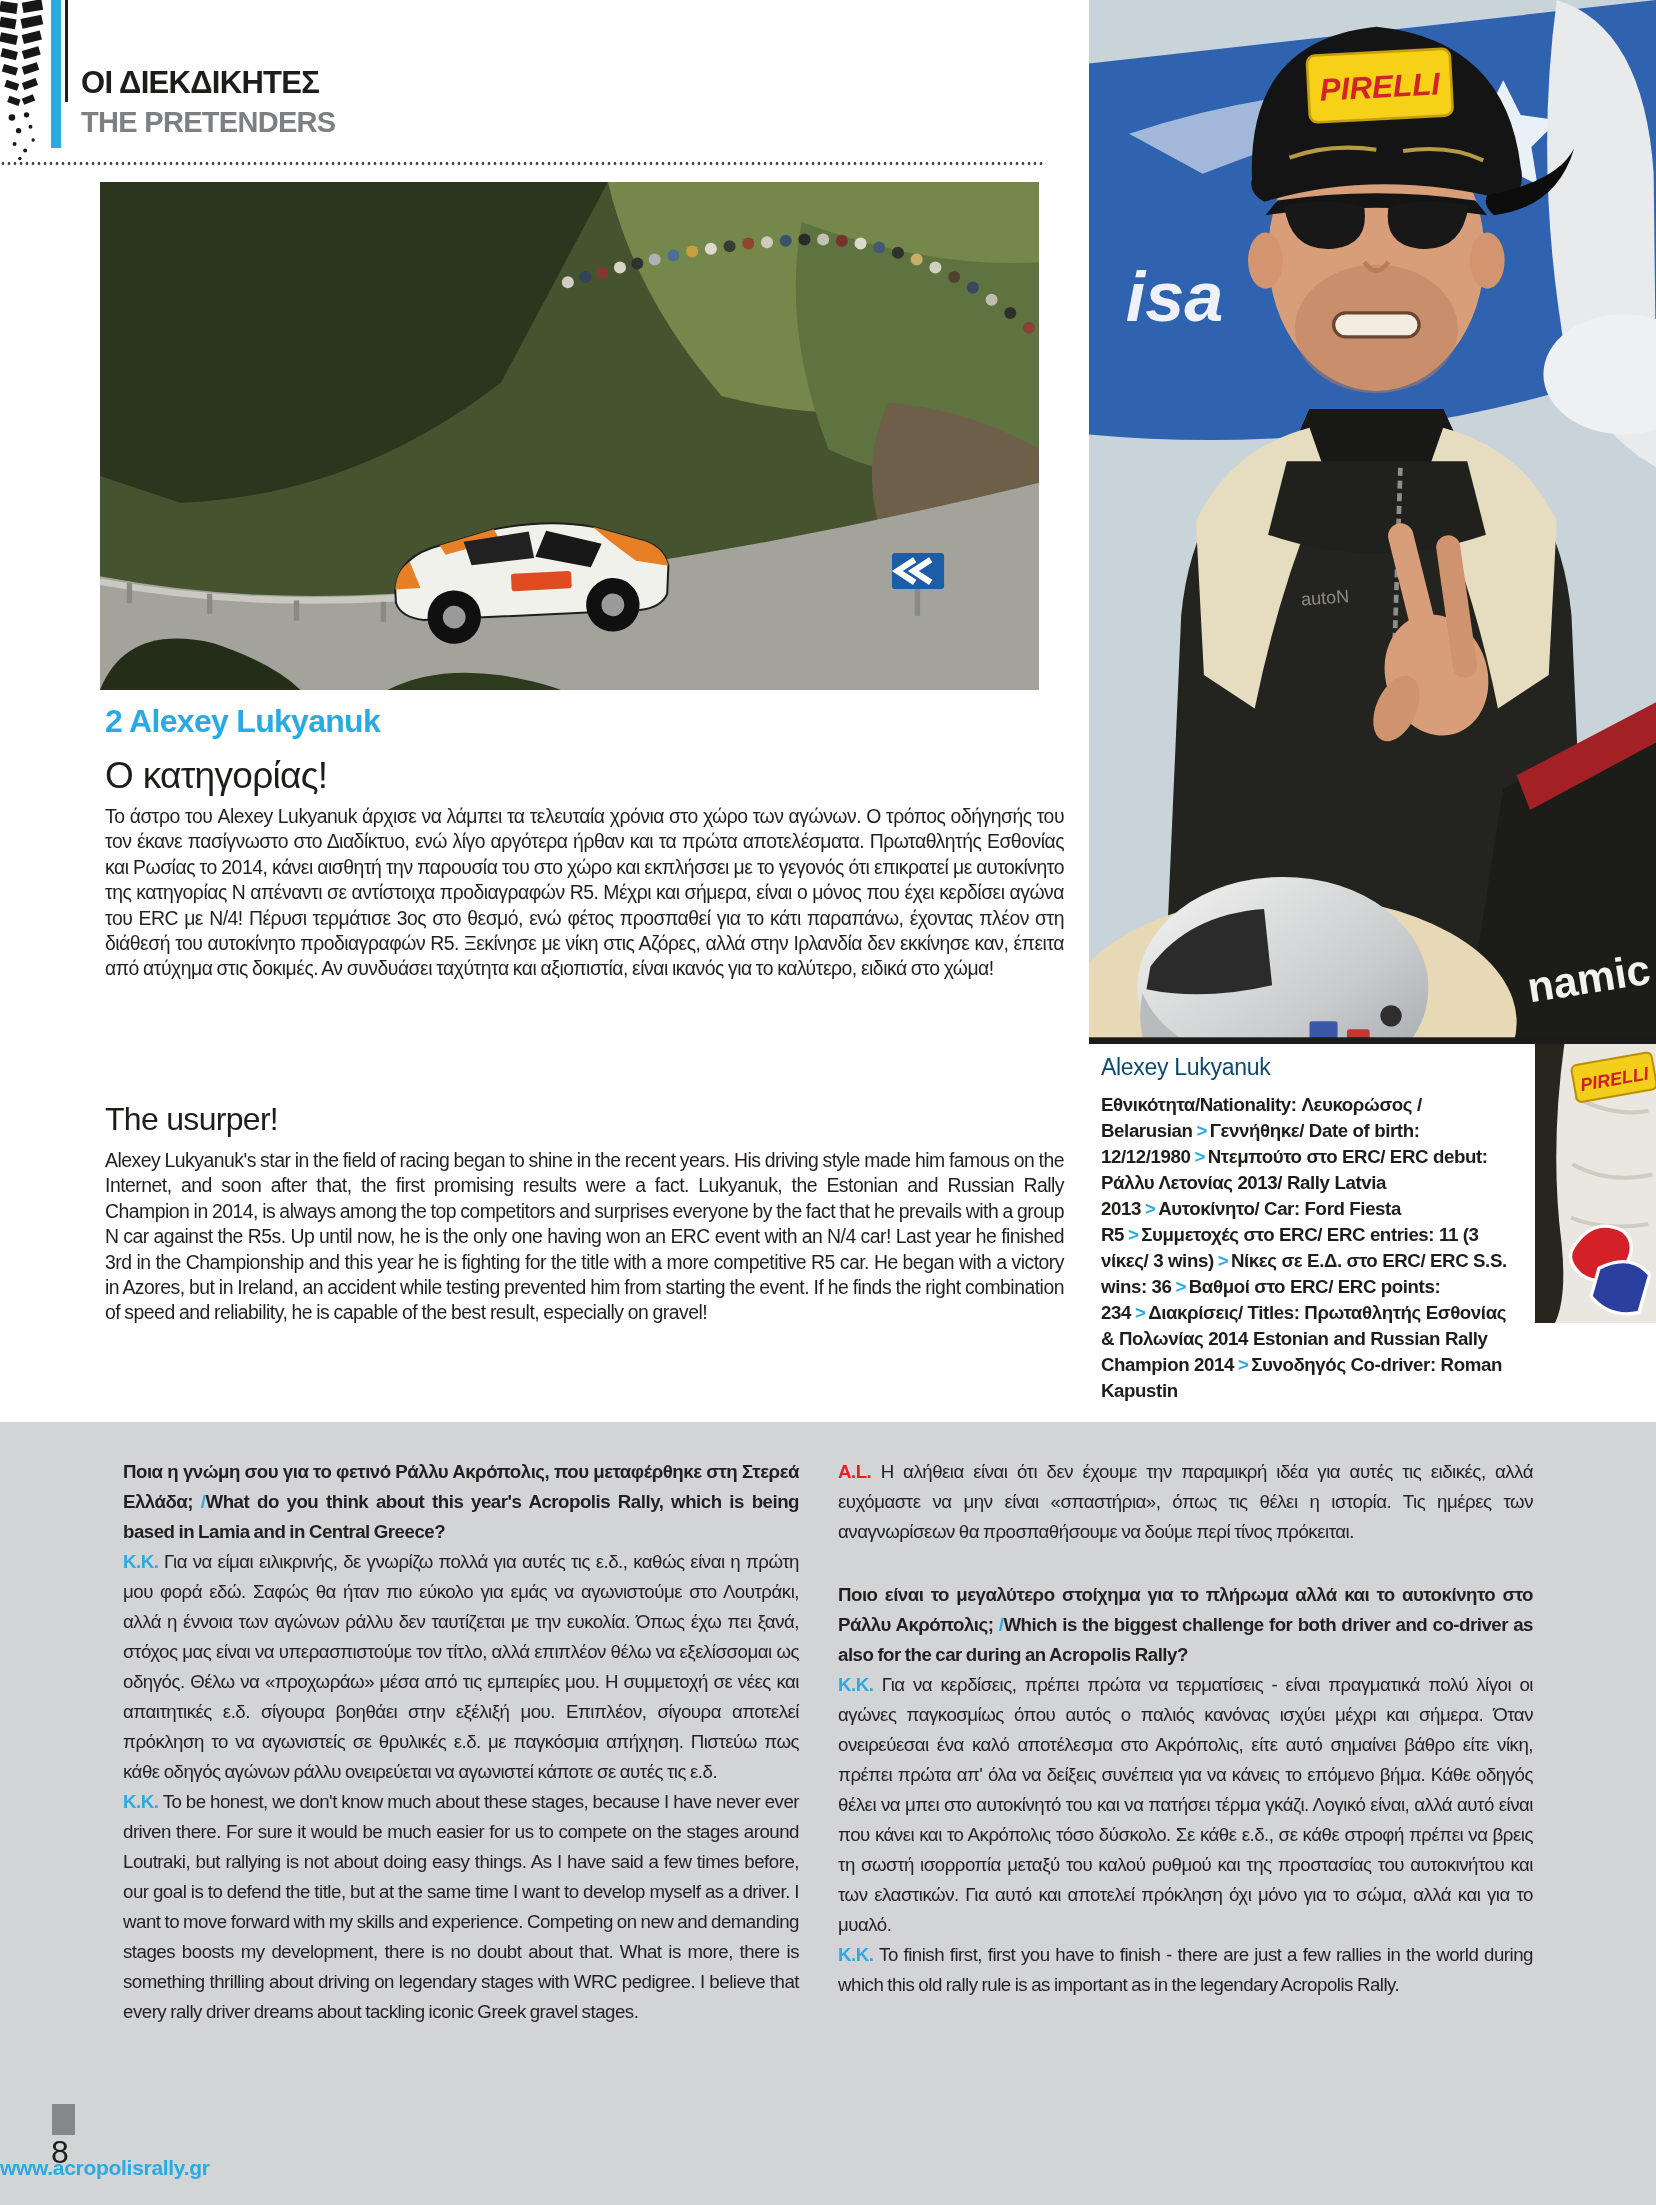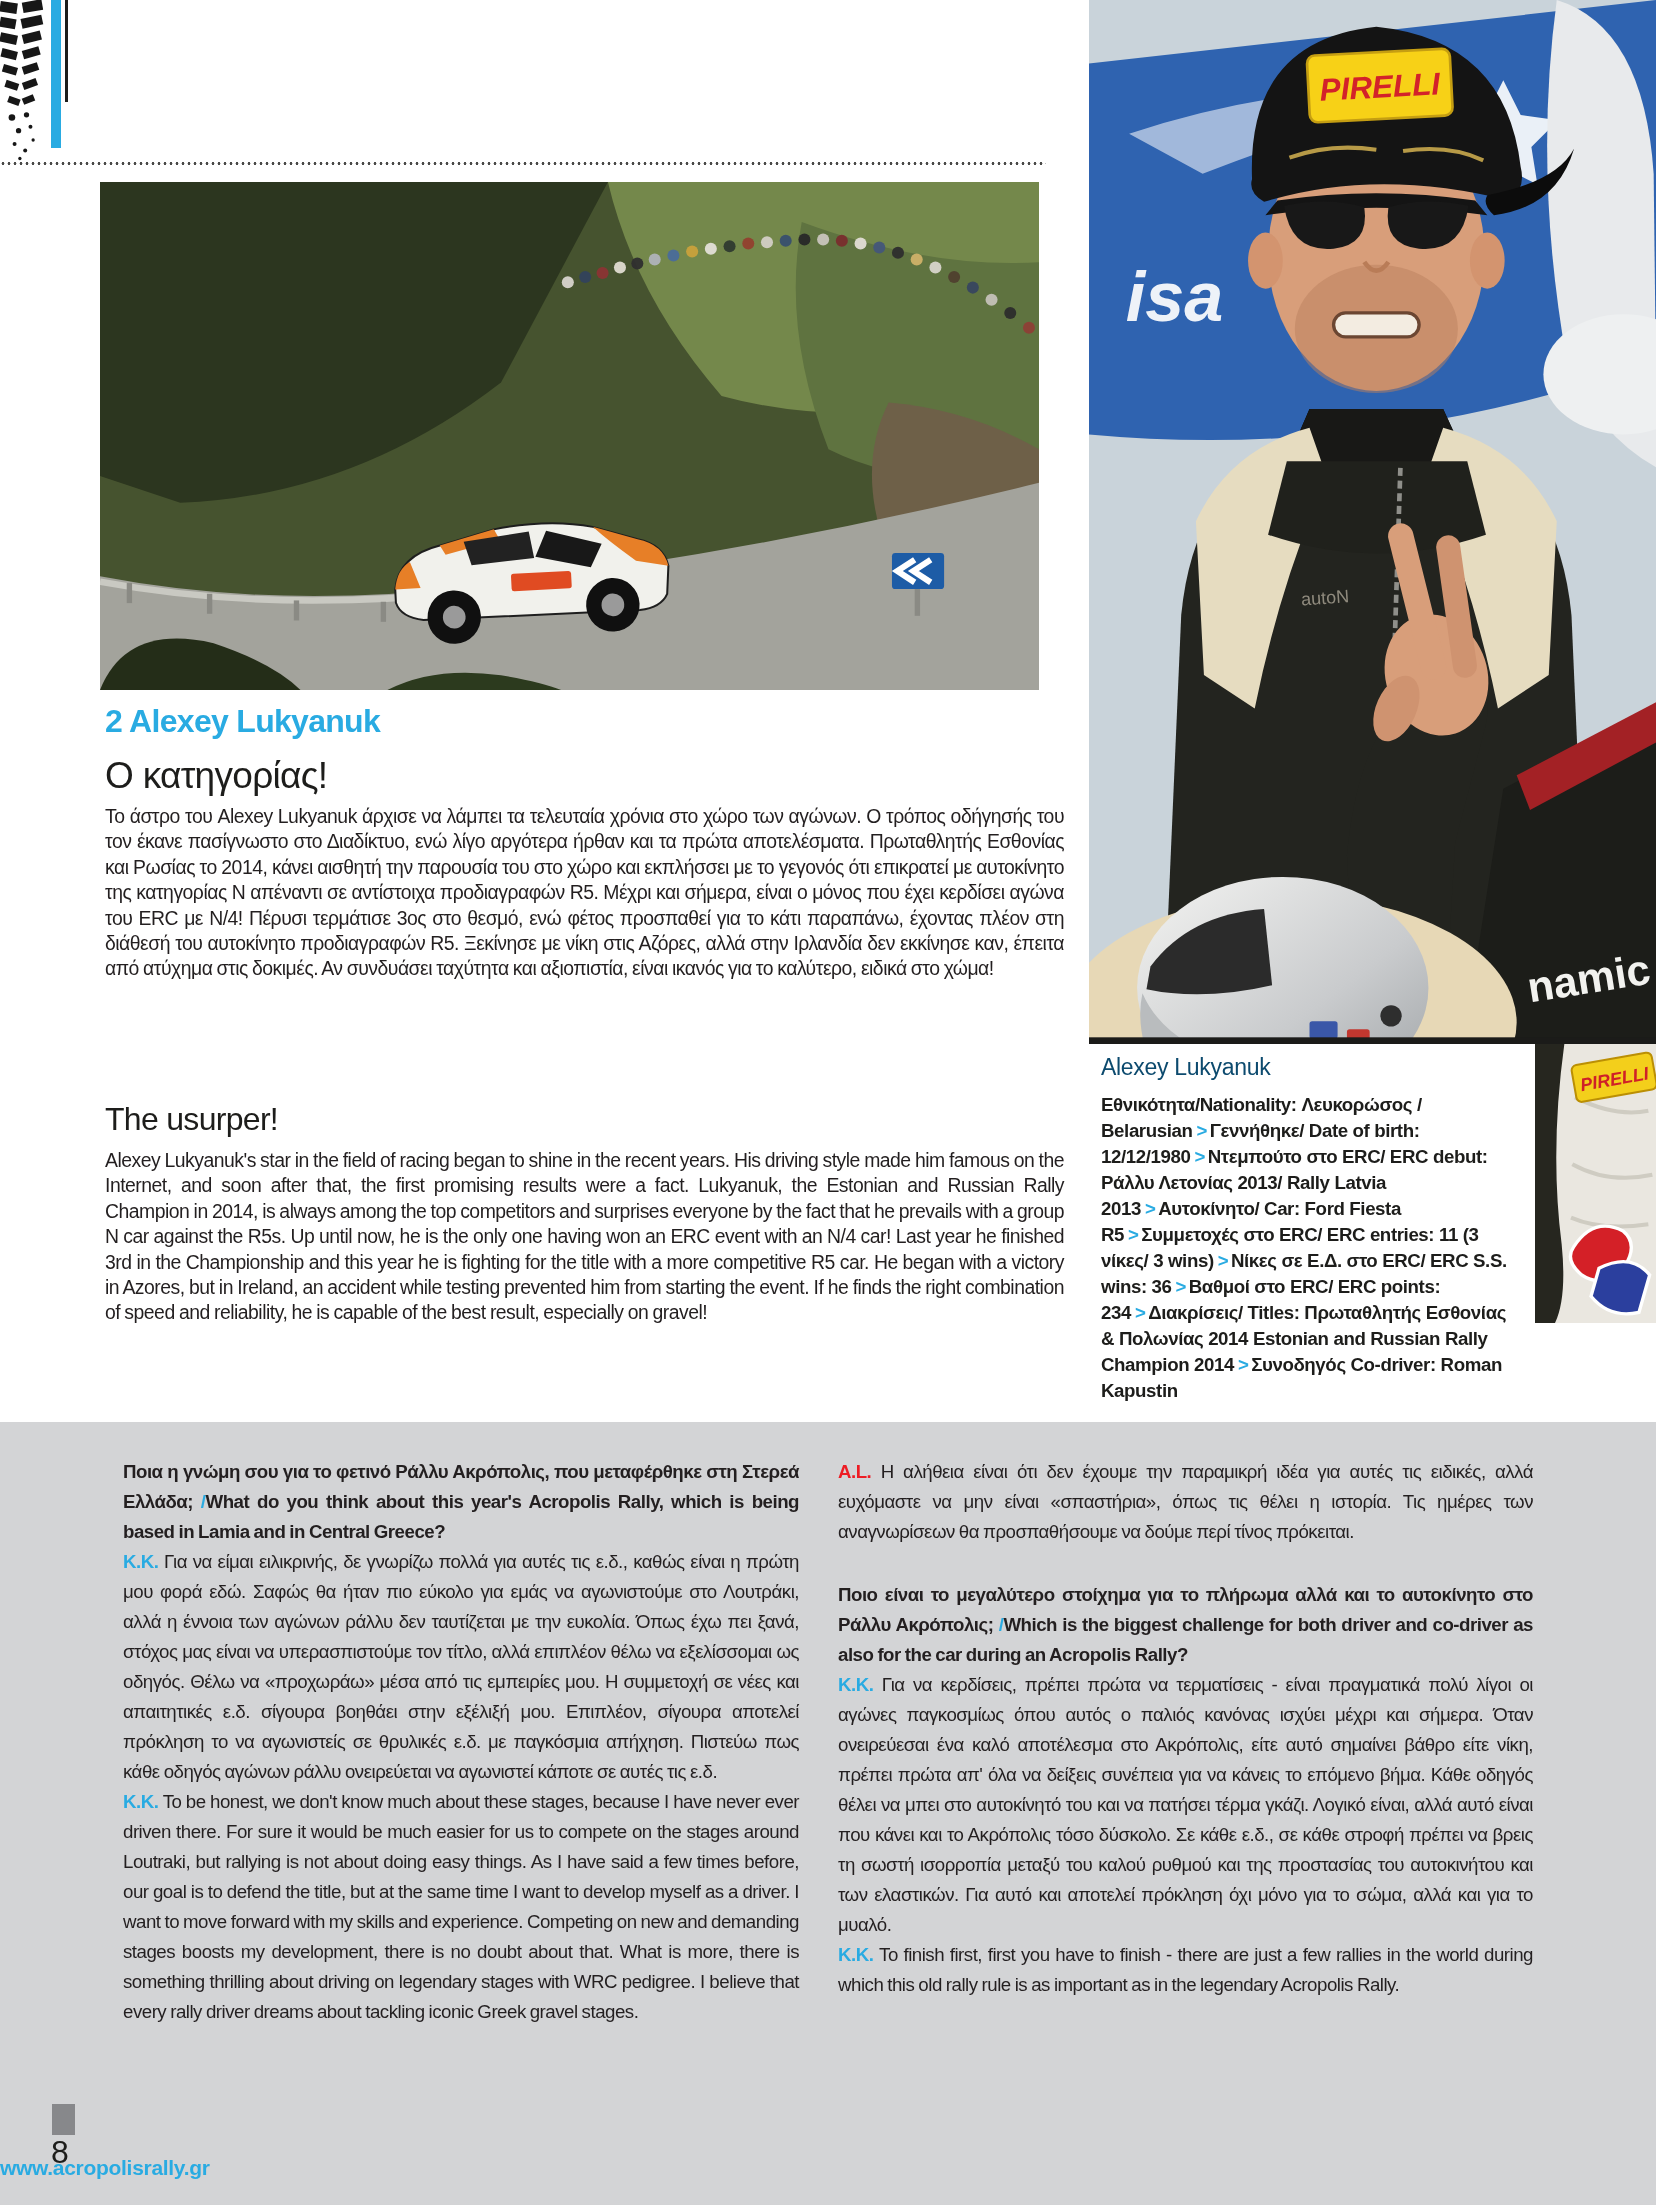--- a/index.html
+++ b/index.html
@@ -87,20 +87,24 @@
       <circle cx="28" cy="196" r="4"></circle>
         <circle cx="46" cy="190" r="3"></circle>
       <circle cx="22" cy="216" r="3"></circle>
         <circle cx="38" cy="226" r="3"></circle>
       <circle cx="50" cy="210" r="2.5"></circle>
         <circle cx="30" cy="238" r="2.5"></circle>
     </g>
   </svg>
   <div class="abs cyanbar"></div>
   <div class="abs blackline"></div>
+  <div class="abs masthead">
+    <div class="mast-gr">ΟΙ ΔΙΕΚΔΙΚΗΤΕΣ</div>
+    <div class="mast-en">THE PRETENDERS</div>
+  </div>
   <div class="abs dotted"></div>
 
   <div class="abs car-photo">
     <svg viewBox="0 0 1405 760" preserveAspectRatio="none" aria-hidden="true">
       <rect width="1405" height="760" fill="#46532f"></rect>
       <path d="M0,0 H760 L600,300 Q380,470 120,480 L0,440 Z" fill="#2c361f"></path>
       <path d="M640,0 H1405 V300 Q1150,380 930,320 Q800,170 760,0 Z" fill="#74884b"></path>
       <path d="M1050,60 Q1240,130 1405,120 V420 Q1230,470 1090,400 Q1020,220 1050,60 Z" fill="#5f7340"></path>
       <path d="M1180,330 Q1300,340 1405,400 V600 Q1280,620 1180,560 Q1130,430 1180,330 Z" fill="#6e6048"></path>
       <g opacity="0.95">

